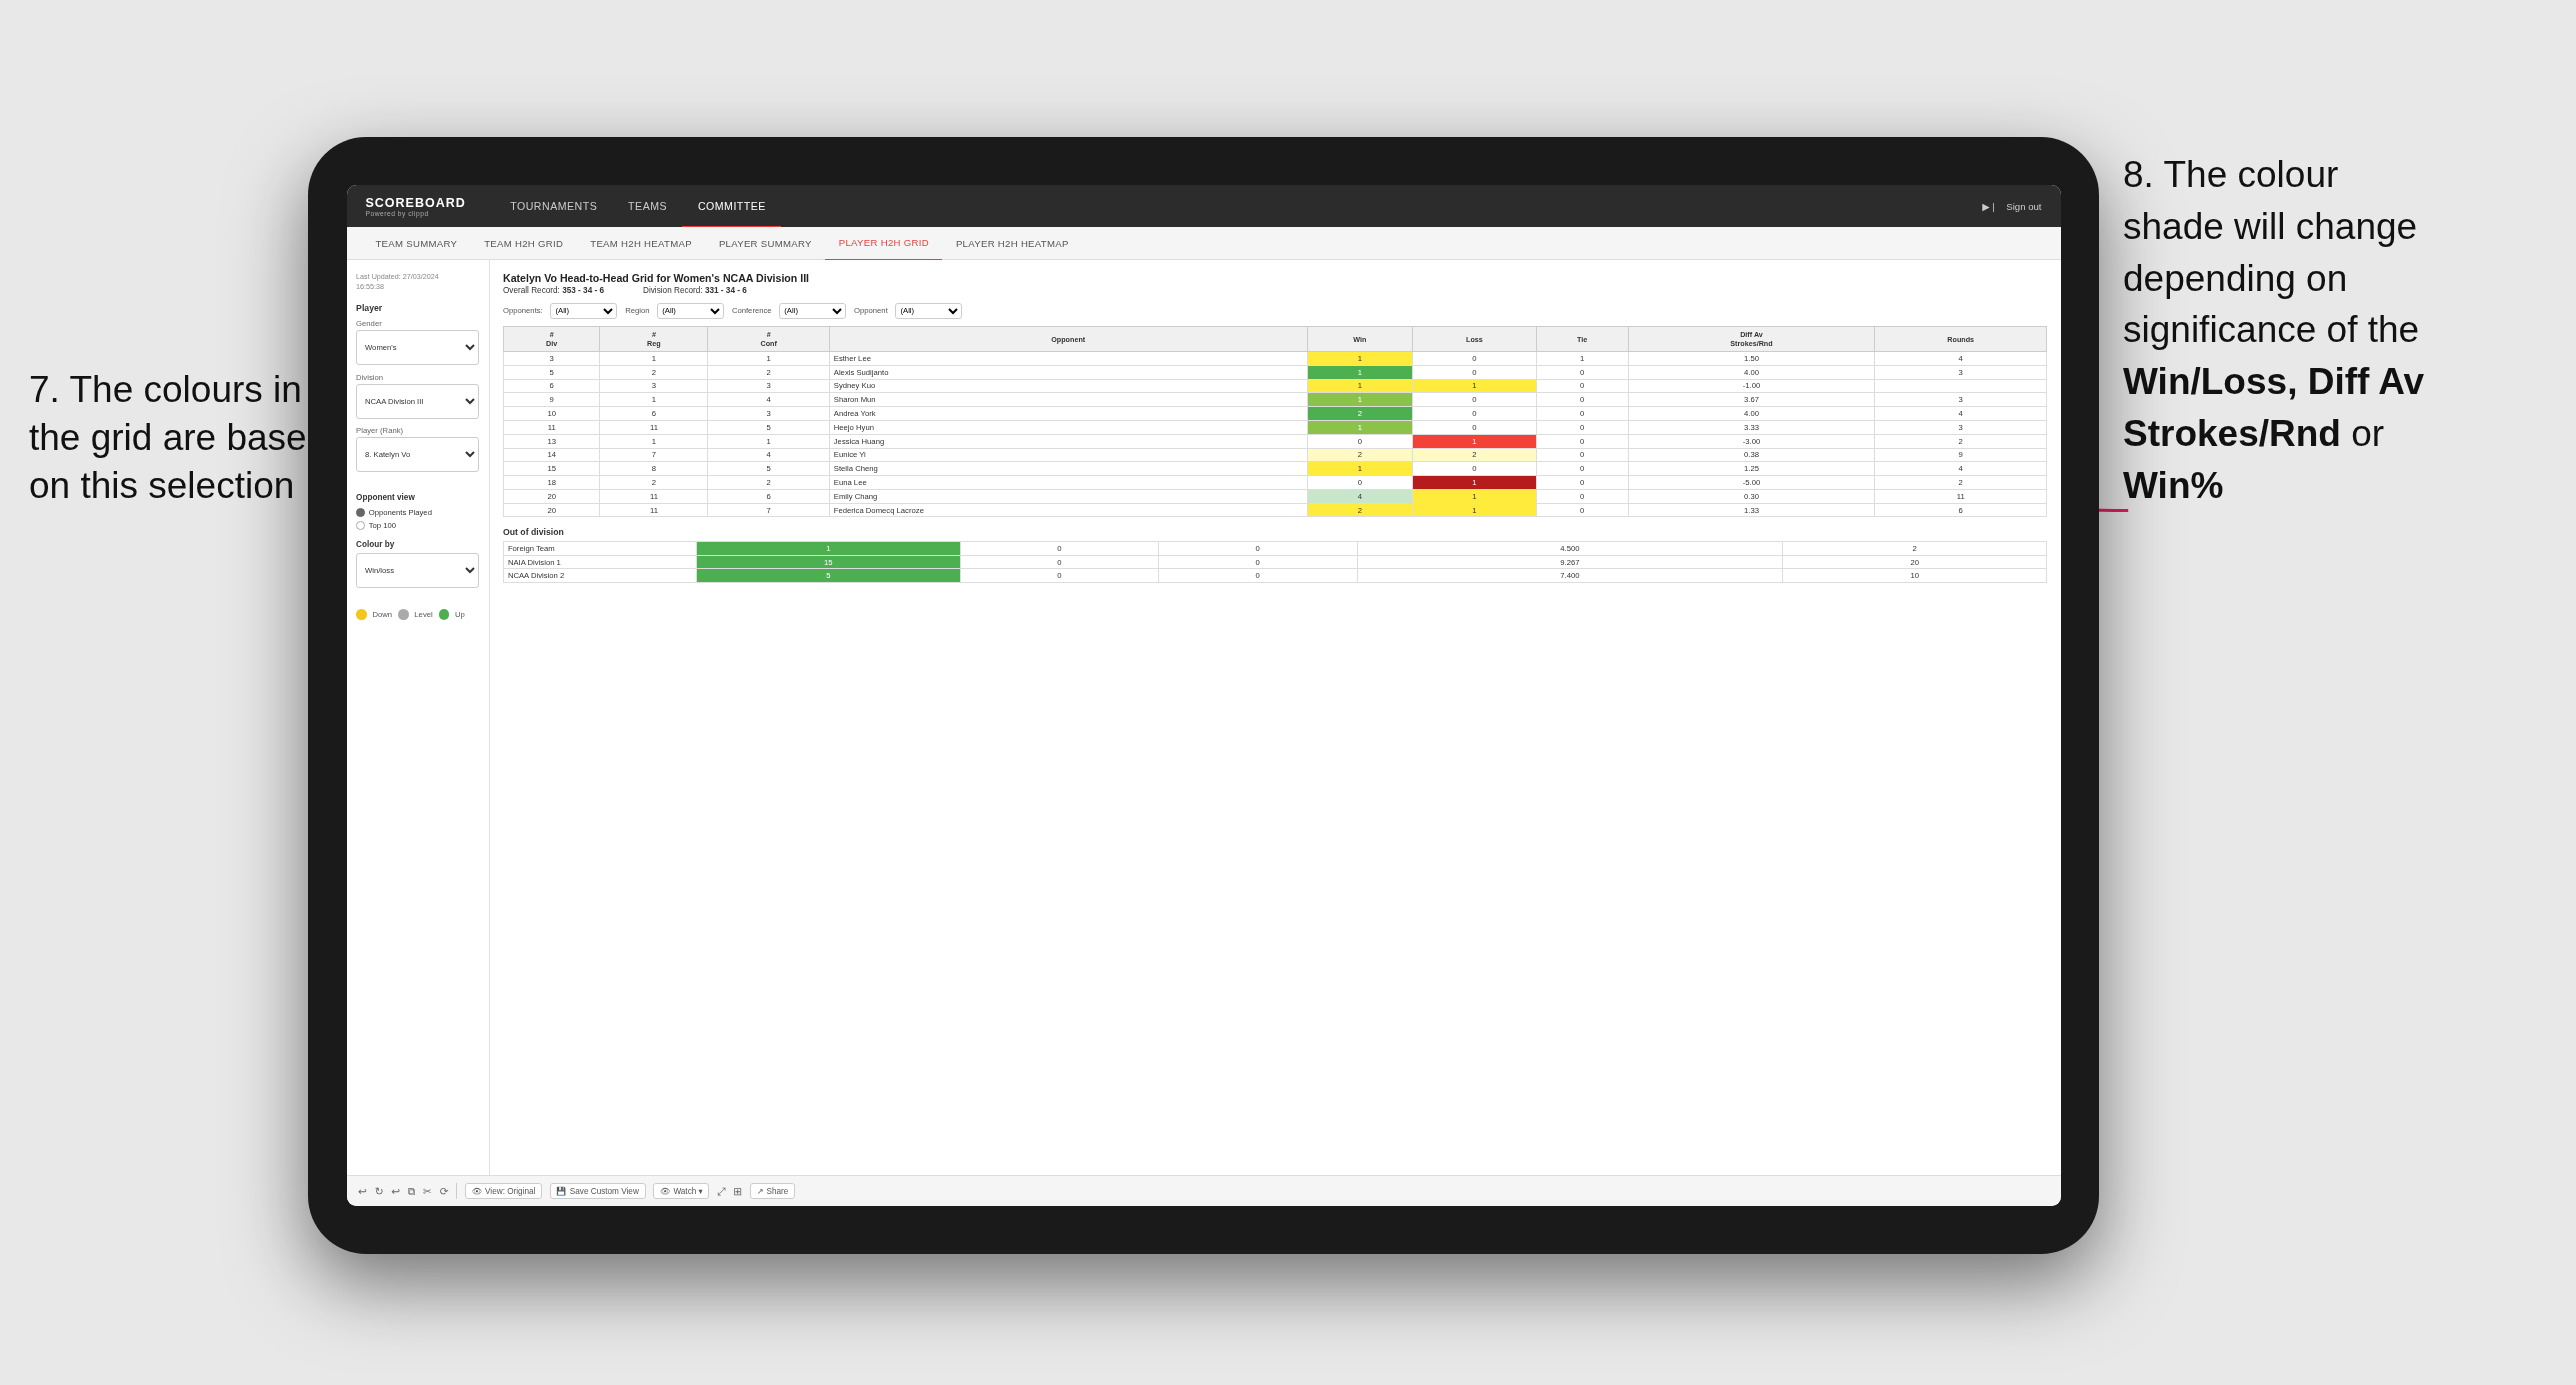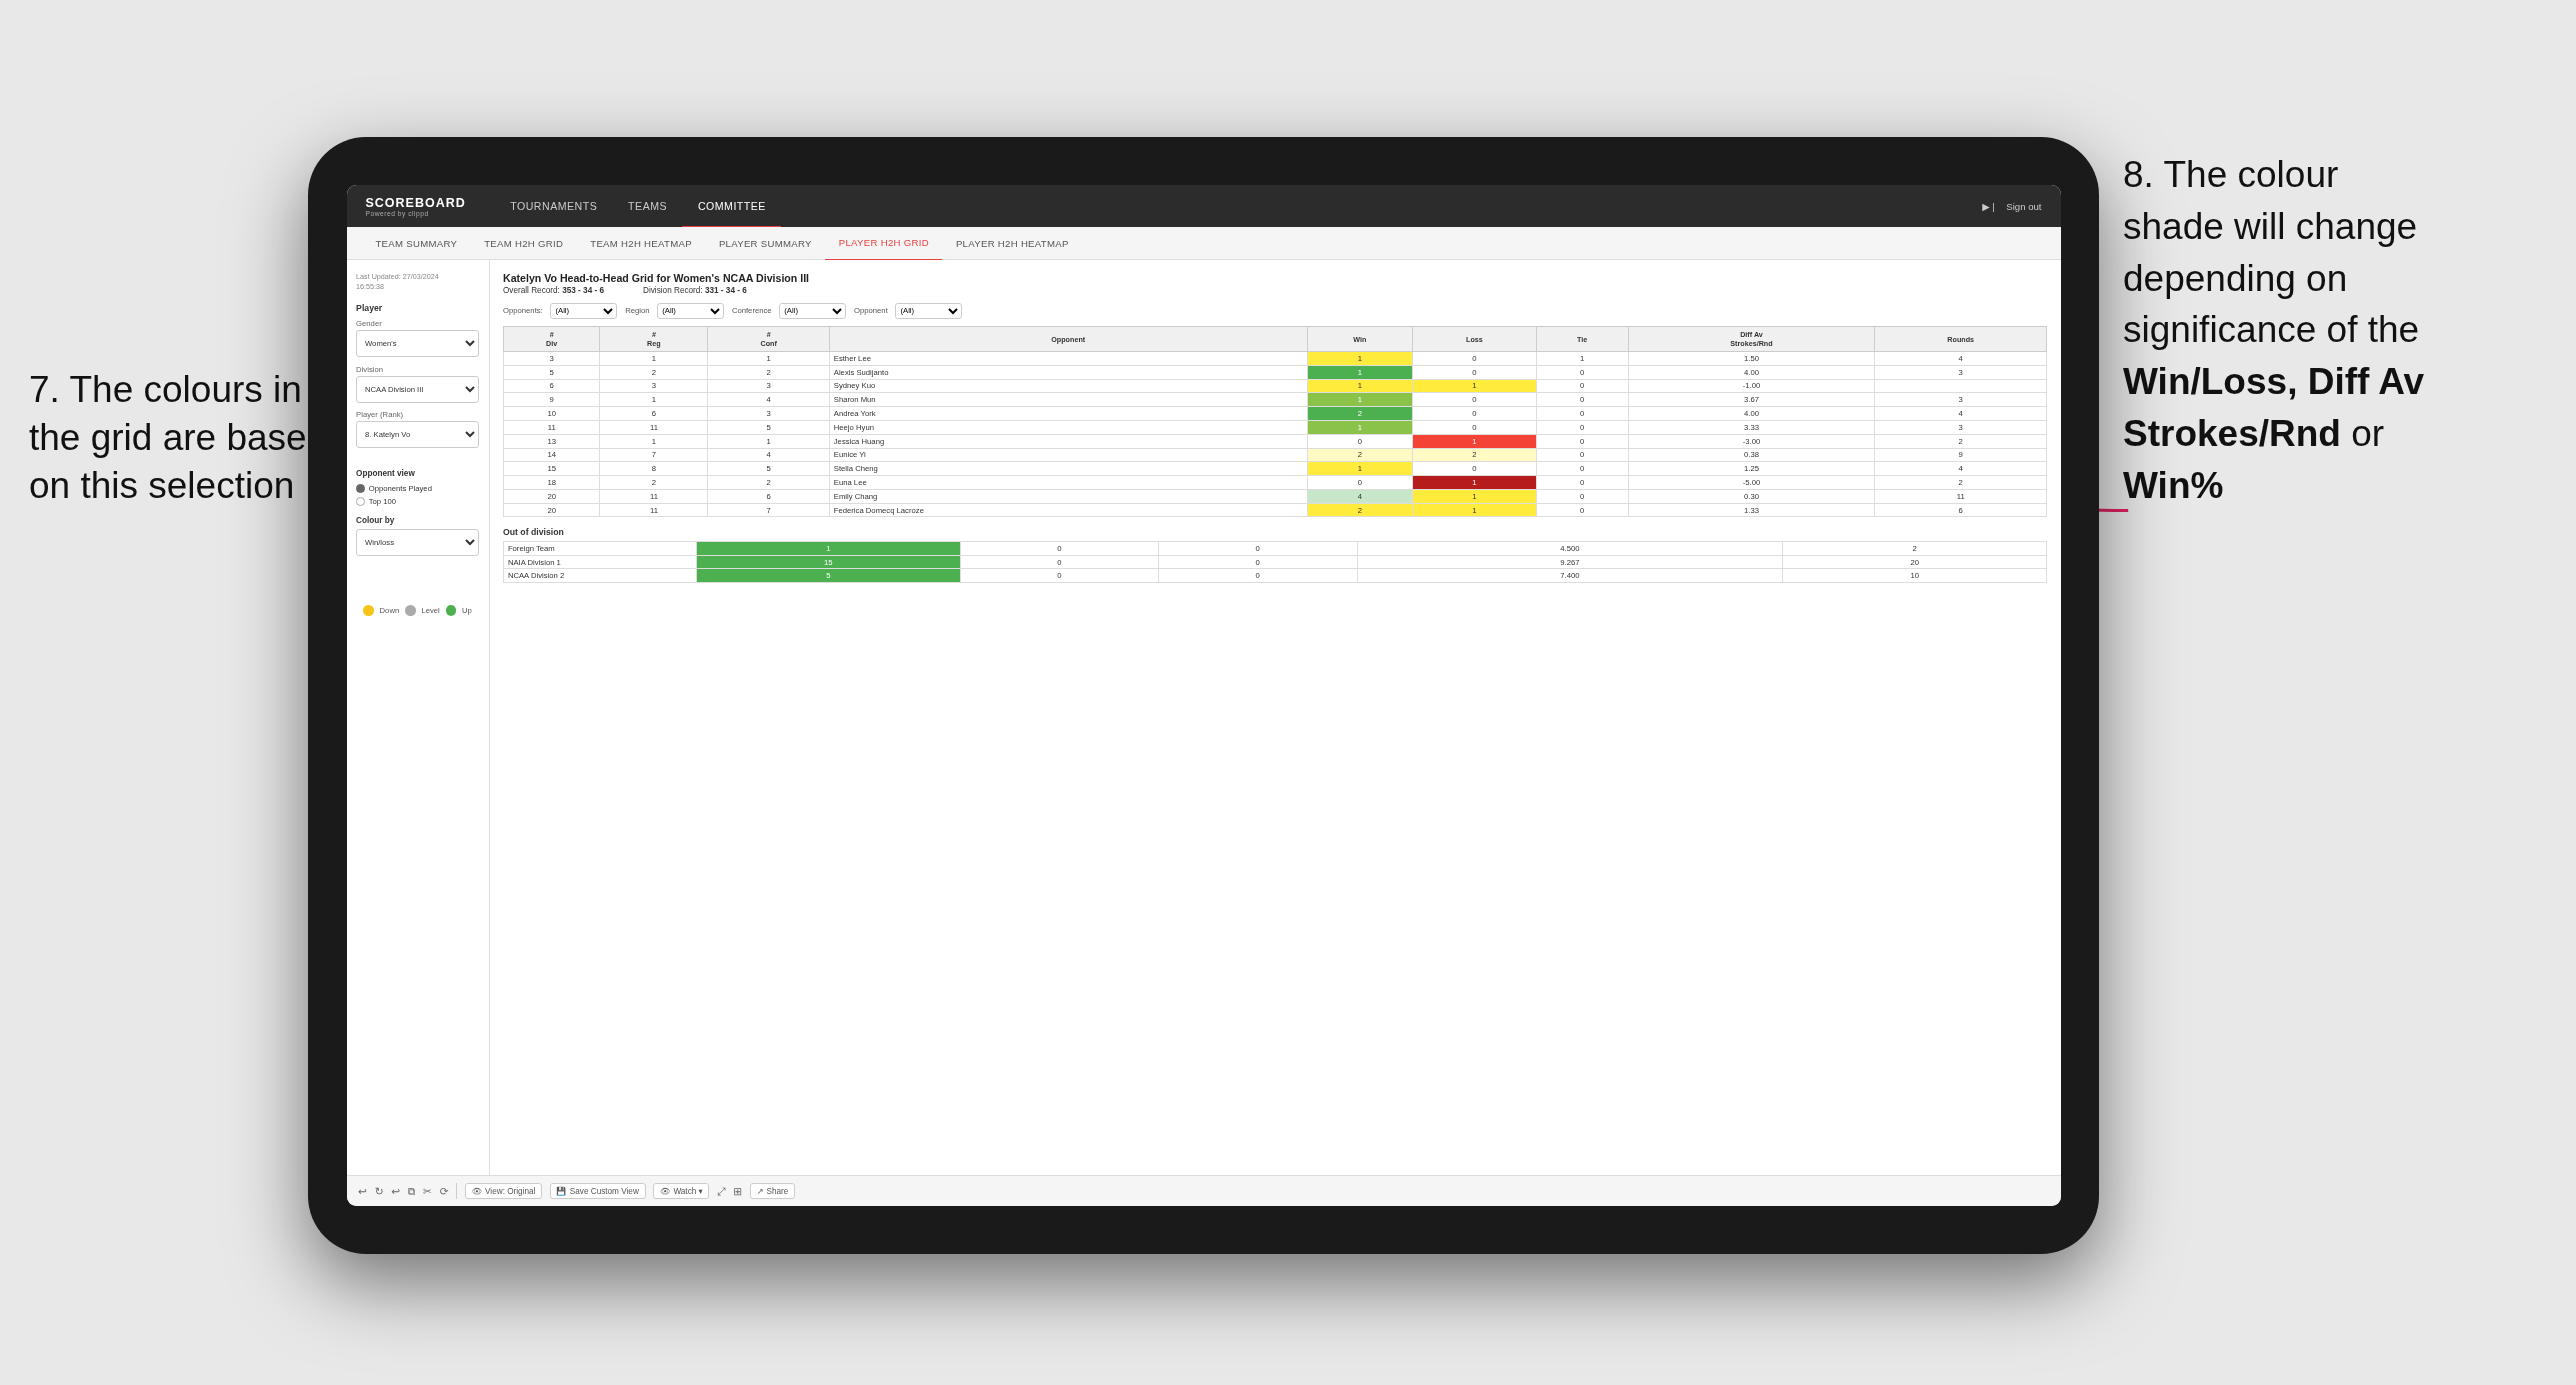--- a/index.html
+++ b/index.html
@@ -186,21 +186,21 @@
 
     .sidebar-select {
       width: 100%;
       font-size: 7.7px;
       border: 1px solid #ccc;
       border-radius: 2.9px;
       padding: 1.9px 3.9px;
       margin-bottom: 7.7px;
       background: #fff;
       color: #333;
-      height: 27px;
+      height: 35px;
     }
 
     .opponent-view-title {
       font-size: 8.2px;
       font-weight: 700;
       color: #333;
       margin-top: 13.5px;
       margin-bottom: 5.8px;
     }
 
@@ -233,22 +233,21 @@
       font-size: 8.2px;
       font-weight: 700;
       color: #333;
       margin-bottom: 3.9px;
     }
 
     .colour-legend {
       display: flex;
       align-items: center;
       gap: 5.8px;
-      margin-top: 42px;
-      justify-content: center;
+      margin-top: 14px;
     }
     .colour-dot {
       width: 10.6px;
       height: 10.6px;
       border-radius: 50%;
     }
     .colour-label {
       font-size: 7.7px;
       color: #555;
     }

